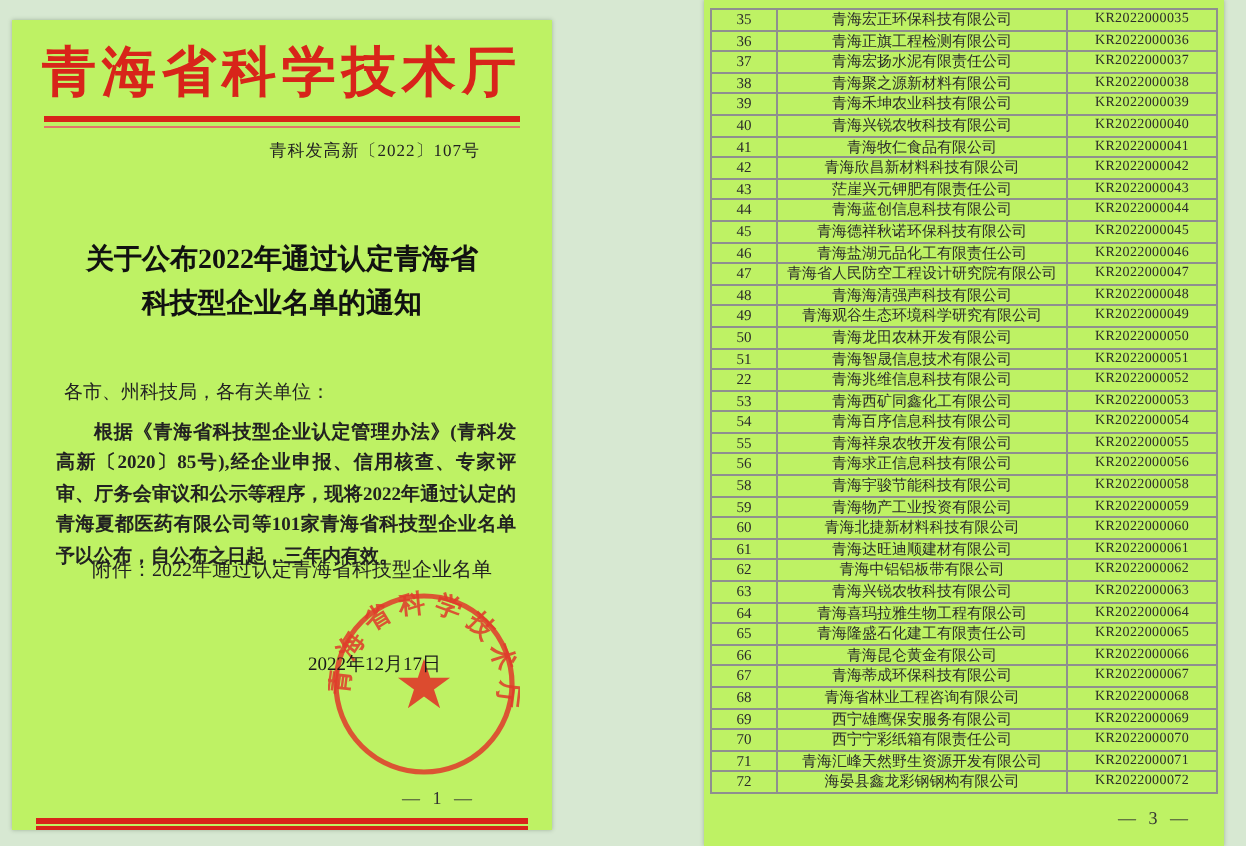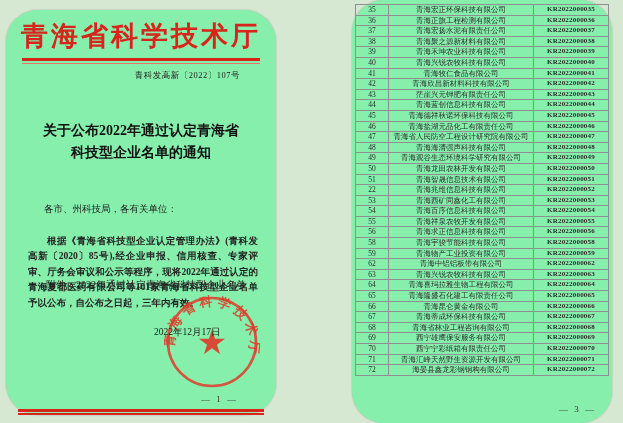--- a/index.html
+++ b/index.html
@@ -1,56 +1,56 @@
 <!DOCTYPE html>
 <html><head>
 <meta charset="utf-8">
 <style>
   html,body{margin:0;padding:0;}
   body{
     width:623px;height:423px;overflow:hidden;position:relative;
     background:#d7e8d2;
     font-family:"Liberation Serif","DejaVu Serif",serif;
   }
-  .page{position:absolute;background:#86efac;box-shadow:0 0 2px rgba(90,110,85,.45);border-radius:32px;}
+  .page{position:absolute;background:#bef264;box-shadow:0 0 2px rgba(90,110,85,.45);}
   
   #left-page{left:6px;top:10px;width:270px;height:405px;}
   .agency-title{
     position:absolute;top:8px;left:0;right:0;text-align:center;
     color:#d8241a;font-size:27px;font-weight:bold;letter-spacing:3px;
     font-family:"Liberation Serif","DejaVu Serif",serif;
   }
   .red-rule{position:absolute;left:16px;right:16px;top:48px;height:3px;background:#d8241a;}
   .red-rule-thin{position:absolute;left:16px;right:16px;top:53px;height:1px;background:#e4736a;}
   .doc-number{position:absolute;top:60px;right:36px;font-size:8.5px;color:#222;letter-spacing:.5px;}
   .notice-title{position:absolute;top:110px;left:0;right:0;text-align:center;
     font-weight:bold;font-size:14px;color:#111;line-height:22px;}
   .doc-body{position:absolute;top:176px;left:22px;right:18px;font-size:9.5px;color:#222;
     line-height:15.5px;text-align:justify;}
   .doc-body .para{text-indent:2em;margin:0;font-weight:bold;}
-  .doc-body .salutation{margin:16px;}
+  .doc-body .salutation{margin:4px;}
   .attachment-line{position:absolute;top:268px;left:40px;right:14px;font-size:10px;color:#222;}
   .seal{position:absolute;left:158px;top:284px;width:96px;height:96px;}
   .seal svg{position:absolute;left:0;top:0;}
   .doc-date{position:absolute;top:316px;left:148px;font-size:9.5px;color:#1a1a1a;z-index:3;}
   .page-num-left{position:absolute;top:384px;right:38px;font-size:9px;color:#333;letter-spacing:2px;}
   .bottom-rule-a{position:absolute;left:12px;right:12px;top:399px;height:2.5px;background:#d8241a;}
   .bottom-rule-b{position:absolute;left:12px;right:12px;top:403px;height:1.5px;background:#d8241a;}
   
   #right-page{left:352px;top:0;width:260px;height:423px;box-shadow:0 0 2px rgba(90,110,85,.45);}
   table.company-table{
     position:absolute;left:3px;top:4px;width:254px;border-collapse:collapse;
     font-size:7.5px;color:#2b2b2b;
   }
   table.company-table td{
     border:1px solid #8f8f8f;padding:0 1px;height:9.6px;line-height:9.6px;
     text-align:center;white-space:nowrap;overflow:hidden;
   }
   td.serial-cell{width:30px;}
-  td.certificate-cell{width:72px;font-size:7px;letter-spacing:.2px;font-weight:bold;}
+  td.certificate-cell{width:72px;font-size:7px;letter-spacing:.2px;}
   .page-num-right{position:absolute;bottom:9px;right:16px;font-size:9px;color:#333;letter-spacing:2px;}
 </style>
 </head>
 <body>
 
 <div class="page" id="left-page">
   <div class="agency-title">青海省科学技术厅</div>
   <div class="red-rule"></div>
   <div class="red-rule-thin"></div>
   <div class="doc-number">青科发高新〔2022〕107号</div>
@@ -200,20 +200,30 @@
           <td class="serial-cell">58</td>
           <td class="company-name-cell">青海宇骏节能科技有限公司</td>
           <td class="certificate-cell">KR2022000058</td>
         </tr>
         <tr>
           <td class="serial-cell">59</td>
           <td class="company-name-cell">青海物产工业投资有限公司</td>
           <td class="certificate-cell">KR2022000059</td>
         </tr>
         <tr>
+          <td class="serial-cell">60</td>
+          <td class="company-name-cell">青海北捷新材料科技有限公司</td>
+          <td class="certificate-cell">KR2022000060</td>
+        </tr>
+        <tr>
+          <td class="serial-cell">61</td>
+          <td class="company-name-cell">青海达旺迪顺建材有限公司</td>
+          <td class="certificate-cell">KR2022000061</td>
+        </tr>
+        <tr>
           <td class="serial-cell">62</td>
           <td class="company-name-cell">青海中铝铝板带有限公司</td>
           <td class="certificate-cell">KR2022000062</td>
         </tr>
         <tr>
           <td class="serial-cell">63</td>
           <td class="company-name-cell">青海兴锐农牧科技有限公司</td>
           <td class="certificate-cell">KR2022000063</td>
         </tr>
         <tr>

